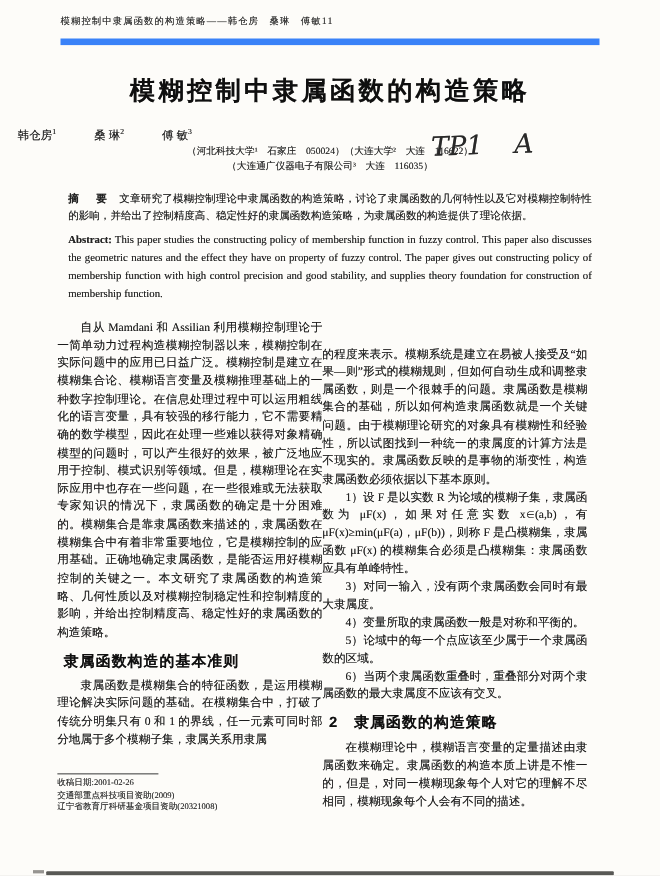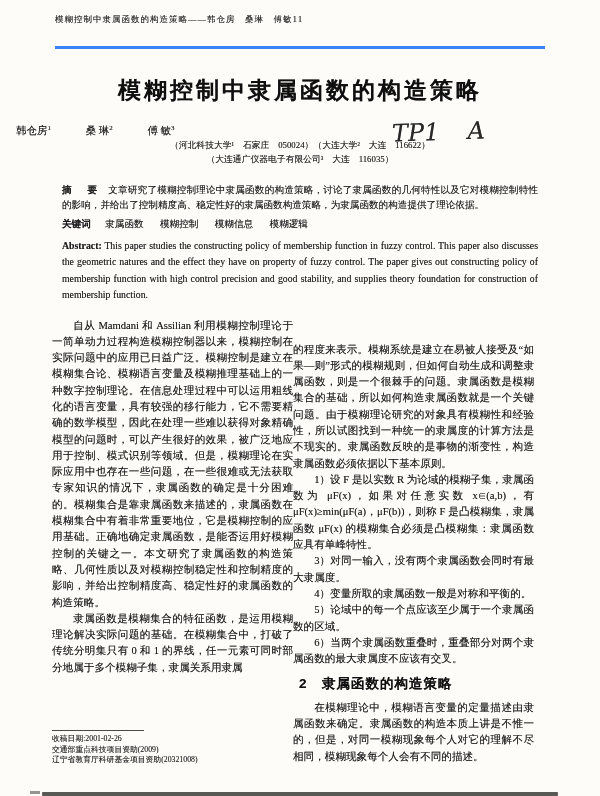--- a/index.html
+++ b/index.html
@@ -20,22 +20,22 @@
     overflow: hidden;
     filter: contrast(1.02);
   }
   .ink { text-shadow: 0 0 0.45px rgba(20,20,20,0.55); }
 
   
   .running-header {
     display: flex;
     align-items: baseline;
     margin: 14px 55px 0 55px;
-    padding-bottom: 20px;
-    border-bottom: 3px solid #3b82f6;
+    padding-bottom: 9px;
+    border-bottom: 6px solid #3b82f6;
   }
   .running-title {
     font-size: 8.5px;
     letter-spacing: 1px;
     color: #2e2e2e;
   }
   .page-number {
     font-size: 9px;
     color: #3a3a3a;
     margin-right: 42px;
@@ -201,38 +201,32 @@
 
   <div class="hand-marks">
     <span class="mark">TP1</span>
     <span class="mark">A</span>
   </div>
 
   <div class="abstract-block">
     <span class="label">摘　要</span><span>文章研究了模糊控制理论中隶属函数的构造策略，讨论了隶属函数的几何特性以及它对模糊控制特性的影响，并给出了控制精度高、稳定性好的隶属函数构造策略，为隶属函数的构造提供了理论依据。</span>
   </div>
 
-  <div class="keywords-cn">
-    <span class="label">关键词</span>
-    <span class="term">隶属函数</span>
-    <span class="term">模糊控制</span>
-    <span class="term">模糊信息</span>
-    <span class="term">模糊逻辑</span>
-  </div>
 
   <div class="abstract-en">
     <span class="label">Abstract:</span>
     <span>This paper studies the constructing policy of membership function in fuzzy control. This paper also discusses the geometric natures and the effect they have on property of fuzzy control. The paper gives out constructing policy of membership function with high control precision and good stability, and supplies theory foundation for construction of membership function.</span>
   </div>
 
 
   <div class="body-columns">
 
     <div class="column">
       <p class="para">自从 Mamdani 和 Assilian 利用模糊控制理论于一简单动力过程构造模糊控制器以来，模糊控制在实际问题中的应用已日益广泛。模糊控制是建立在模糊集合论、模糊语言变量及模糊推理基础上的一种数字控制理论。在信息处理过程中可以运用粗线化的语言变量，具有较强的移行能力，它不需要精确的数学模型，因此在处理一些难以获得对象精确模型的问题时，可以产生很好的效果，被广泛地应用于控制、模式识别等领域。但是，模糊理论在实际应用中也存在一些问题，在一些很难或无法获取专家知识的情况下，隶属函数的确定是十分困难的。模糊集合是靠隶属函数来描述的，隶属函数在模糊集合中有着非常重要地位，它是模糊控制的应用基础。正确地确定隶属函数，是能否运用好模糊控制的关键之一。本文研究了隶属函数的构造策略、几何性质以及对模糊控制稳定性和控制精度的影响，并给出控制精度高、稳定性好的隶属函数的构造策略。</p>
+      <div class="section-heading">隶属函数构造的基本准则</div>
       <p class="para">隶属函数是模糊集合的特征函数，是运用模糊理论解决实际问题的基础。在模糊集合中，打破了传统分明集只有 0 和 1 的界线，任一元素可同时部分地属于多个模糊子集，隶属关系用隶属</p>
       <div class="footnote-block">
         <div class="footnote-rule"></div>
         <div class="footnote-line">收稿日期:2001-02-26</div>
         <div class="footnote-line">交通部重点科技项目资助(2009)</div>
         <div class="footnote-line">辽宁省教育厅科研基金项目资助(20321008)</div>
       </div>
     </div>
 
     <div class="column">

